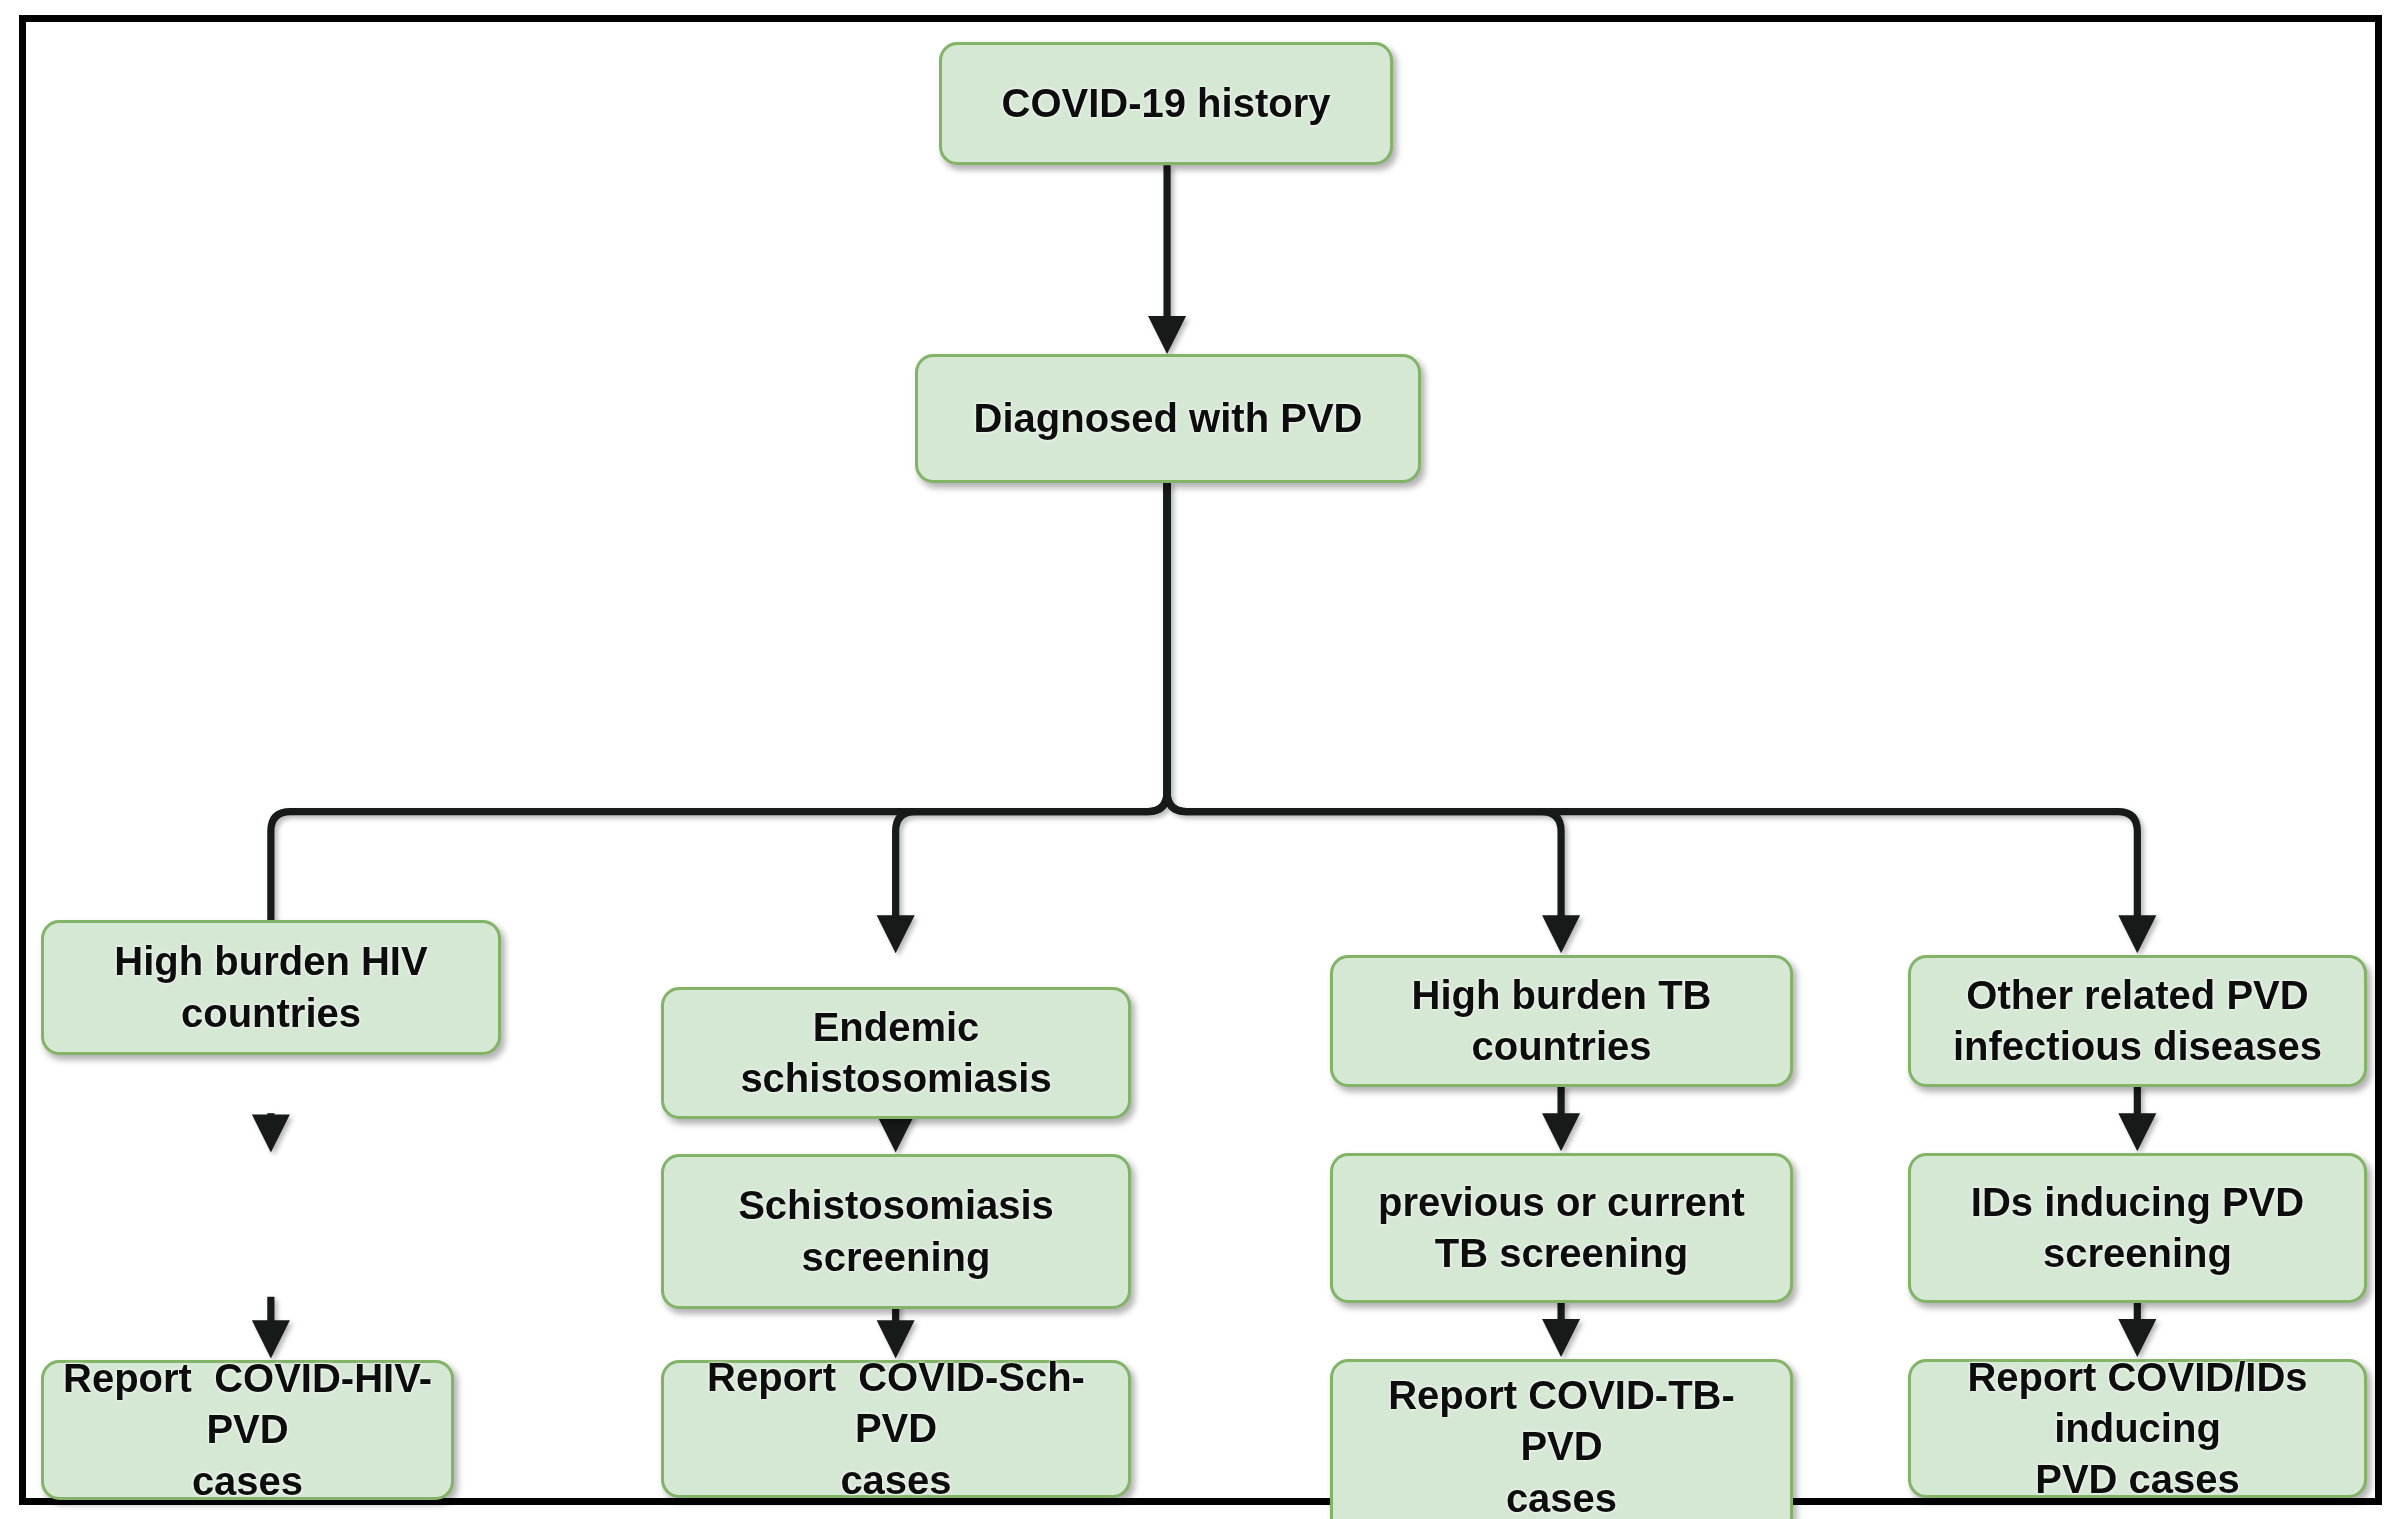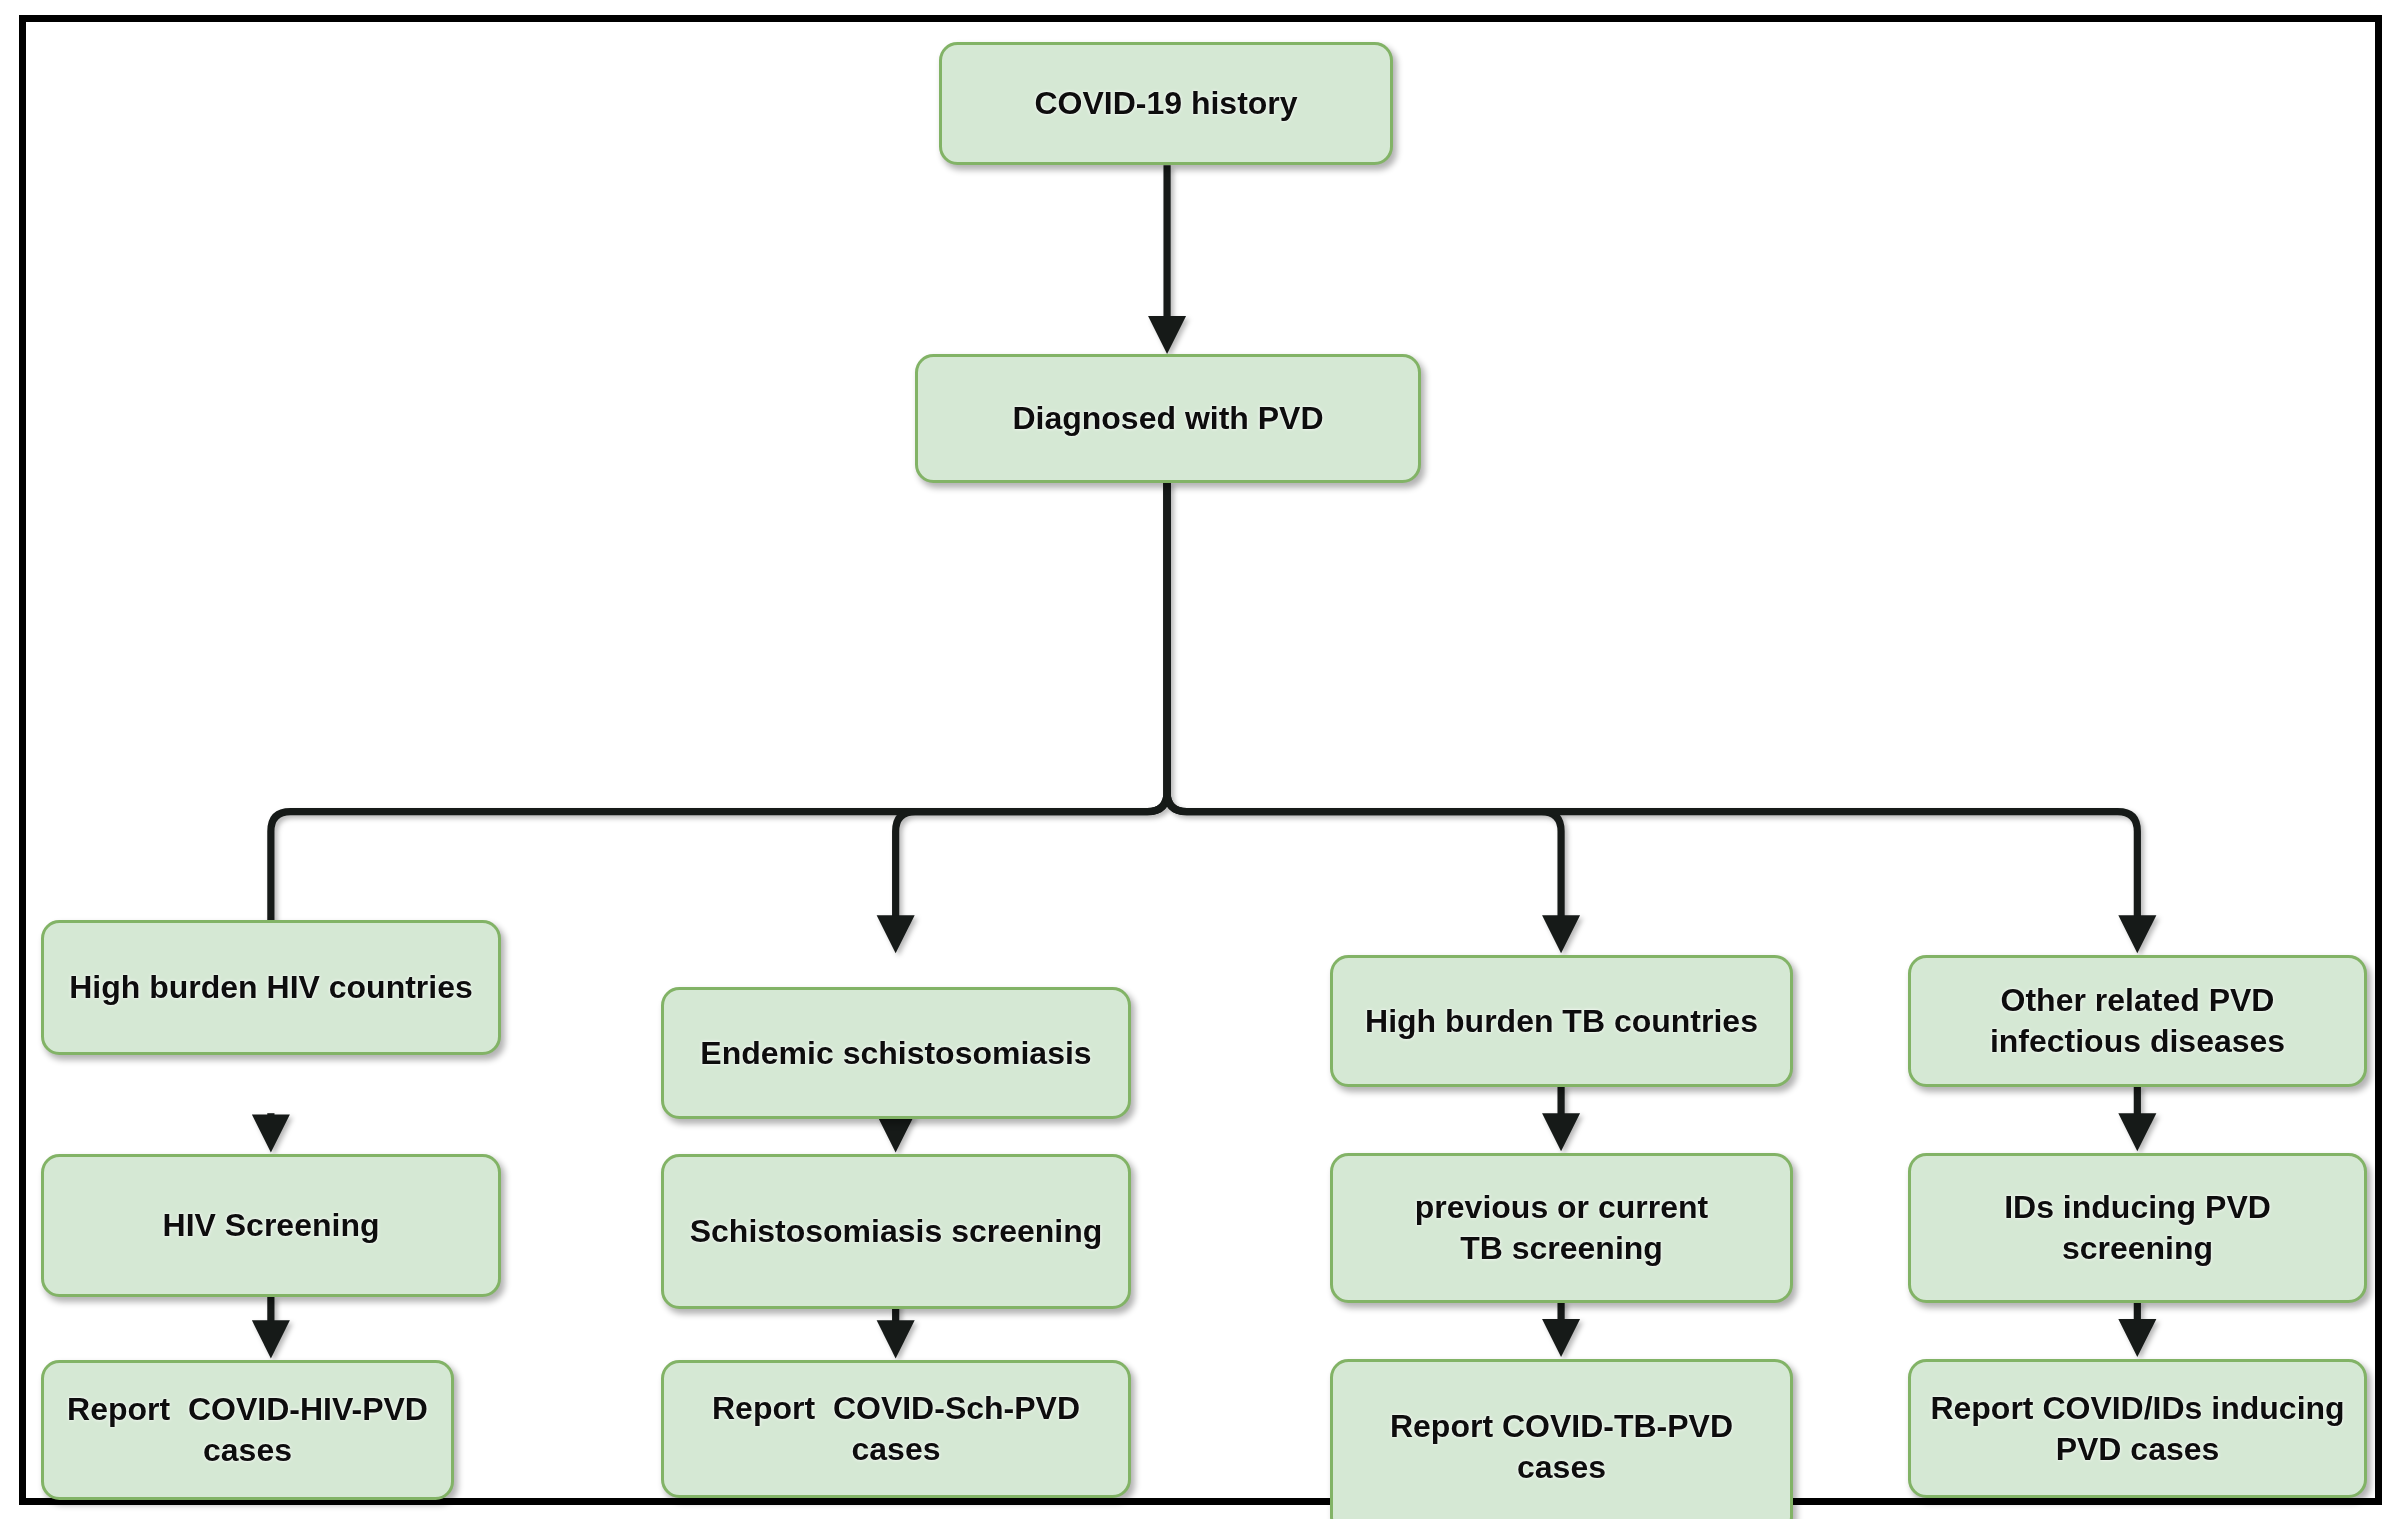--- a/index.html
+++ b/index.html
@@ -55,21 +55,21 @@
     box-sizing:border-box;
     background:var(--node_fill);
     border:3.3px solid var(--node_border);
     border-radius:18.4px;
     box-shadow:3.9px 4.6px 5.9px rgba(0,0,0,0.30);
     display:flex;
     align-items:center;
     justify-content:center;
     text-align:center;
     padding:6.6px 17px;
-    font-size:32px;
+    font-size:40px;
     font-weight:700;
     line-height:1.28;
     color:var(--text);
     white-space:pre-wrap;
     text-shadow:0 0 3.9px rgba(255,255,255,0.95), 0 0 1.3px rgba(255,255,255,0.9);
   }
 </style>
 </head>
 <body>
 
@@ -113,21 +113,20 @@
     <polygon class="arrowhead" points="3260,1756 3231,1698 3289,1698"></polygon>
     <path class="edge" d="M3260,1984 V2016"></path>
     <polygon class="arrowhead" points="3260,2070 3231,2012 3289,2012"></polygon>
   </svg>
 
   <div class="node" style="left:939px; top:42px; width:454px; height:123px;">COVID-19 history</div>
 
   <div class="node" style="left:915px; top:354px; width:506px; height:129px;">Diagnosed with PVD</div>
 
   <div class="node" style="left:41px; top:920px; width:460px; height:135px;">High burden HIV countries</div>
-  <div class="node" style="left:41px; top:1154px; width:460px; height:143px;">HIV Screening</div>
   <div class="node" style="left:41px; top:1360px; width:413px; height:140px;">Report  COVID-HIV-PVD
 cases</div>
 
   <div class="node" style="left:661px; top:955px; width:470px; height:132px;margin-top:32px;">Endemic schistosomiasis</div>
   <div class="node" style="left:661px; top:1154px; width:470px; height:155px;">Schistosomiasis screening</div>
   <div class="node" style="left:661px; top:1360px; width:470px; height:138px;">Report  COVID-Sch-PVD
 cases</div>
 
   <div class="node" style="left:1330px; top:955px; width:463px; height:132px;">High burden TB countries</div>
   <div class="node" style="left:1330px; top:1153px; width:463px; height:150px;">previous or current

